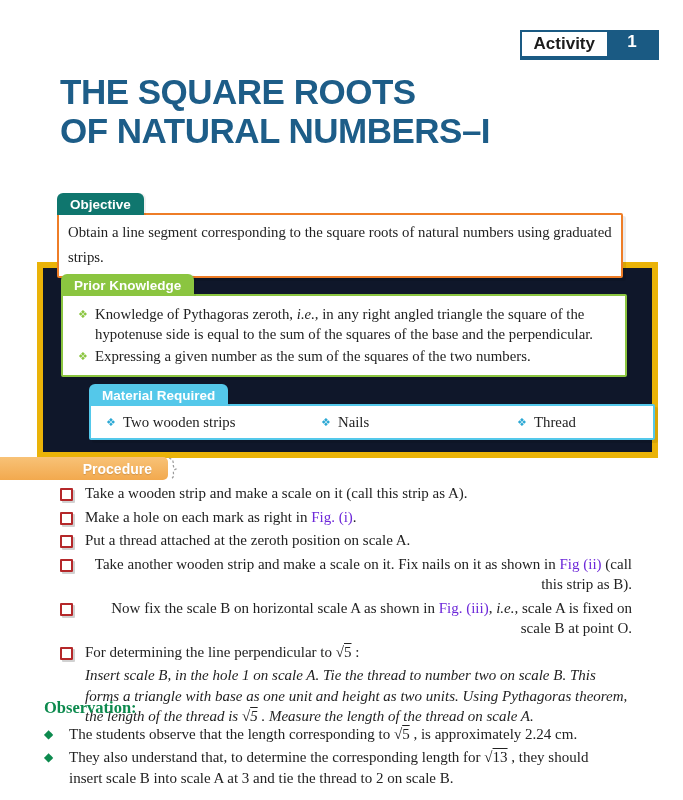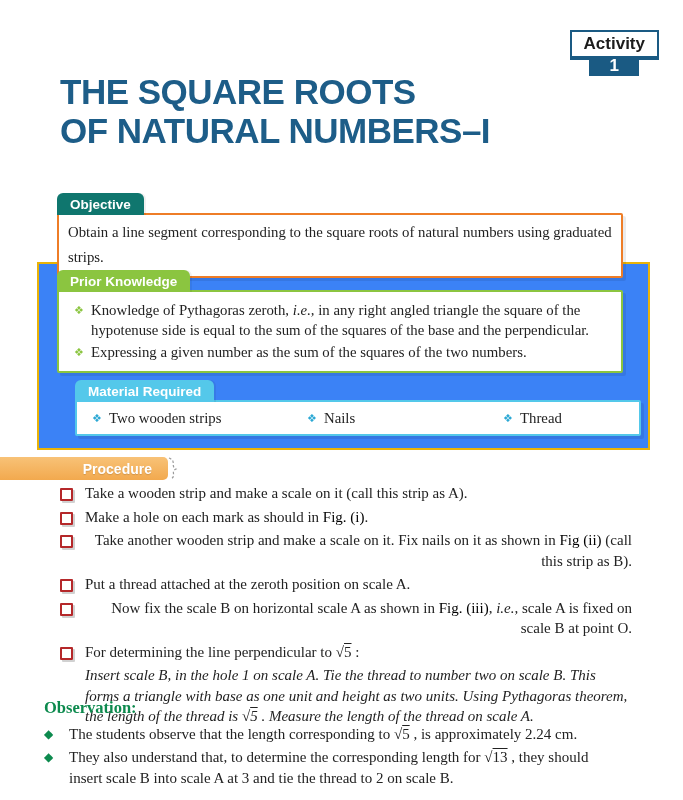--- a/index.html
+++ b/index.html
@@ -6,24 +6,23 @@
   body{
     width:683px;height:800px;background:#ffffff;overflow:hidden;
     font-family:"Liberation Serif", serif;color:#222;
     position:relative;
   }
   .page{position:relative;width:683px;height:800px;}
 
   
   .activity-badge{
     position:absolute;top:30px;right:24px;
-    display:flex;align-items:center;
+    display:flex;align-items:flex-start;
     border:2px solid #1a5a83;background:#1a5a83;
     height:26px;
-    flex-direction:column;
   }
   .activity-badge .label{
     background:#ffffff;color:#1c1c1c;
     font-family:"Liberation Sans", sans-serif;font-weight:bold;font-size:17px;
     padding:2px 12px;display:flex;align-items:center;
   }
   .activity-badge .num{
     background:#1a5a83;color:#ffffff;width:50px;
     font-family:"Liberation Sans", sans-serif;font-weight:bold;font-size:17px;
     display:flex;align-items:center;justify-content:center;
@@ -54,39 +53,39 @@
   .objective-section{position:absolute;top:193px;left:57px;width:566px;}
   .objective-section .tab{background:#0f766e;}
   .objective-section .sect-box{
     border:2px solid #ee7d27;padding:5px 9px 6px 9px;
     font-size:14.8px;line-height:25px;
   }
 
   
   .outer-box{
     position:absolute;top:262px;left:37px;width:609px;height:184px;
-    border:2px solid #eab308;background:#3b82f6;
+    border:6px solid #eab308;background:#0f172a;
     padding:0;
   }
 
   
   .pk-section{position:absolute;top:6px;left:18px;width:566px;}
   .pk-section .tab{background:#8bc540;}
   .pk-section .sect-box{
     border:2.5px solid #8bc540;padding:6px 8px 7px 8px;
     font-size:14.8px;line-height:20px;
   }
   .pk-item{display:flex;margin:2px 0;}
   .bullet-diamond{
     flex:0 0 24px;text-align:center;font-size:11px;line-height:20px;
   }
   .pk-section .bullet-diamond{color:#8bc540;}
 
   
-  .mr-section{position:absolute;top:116px;left:24px;width:566px;padding-left:12px;}
+  .mr-section{position:absolute;top:116px;left:34px;width:566px;padding-left:12px;}
   .mr-section .tab{background:#54c8ea;}
   .mr-section .sect-box{
     border:2.5px solid #54c8ea;padding:6px 8px;
     display:flex;font-size:14.8px;line-height:20px;
   }
   .mr-item{display:flex;}
   .mr-item.c1{width:215px;}
   .mr-item.c2{width:196px;}
   .mr-section .bullet-diamond{color:#2ba8d4;}
 
@@ -109,21 +108,21 @@
   }
   .proc-item{display:flex;margin-bottom:3px;text-align:right;}
   .checkbox-bullet{
     flex:0 0 25px;position:relative;
   }
   .checkbox-bullet i{
     display:block;width:9px;height:9px;margin-top:5px;
     border:2px solid #b5282a;border-radius:1px;
     box-shadow:2px 2px 0 rgba(0,0,0,0.18);
   }
-  .fig-link{color:#000000;}
+  .fig-link{color:#6d28d9;}
   .it{font-style:italic;}
   .sqrt{white-space:nowrap;}
   .sqrt .radicand{text-decoration:overline;}
   .proc-sub{margin:1px 0 10px 25px;font-style:italic;}
 
   
   .observation-section{
     position:absolute;top:698px;left:44px;width:572px;
     font-size:15px;line-height:20.5px;
   }
@@ -205,35 +204,35 @@
       <span class="checkbox-bullet">
           <i></i>
         </span>
       <span>Take a wooden strip and make a scale on it (call this strip as A).</span>
     </div>
 
     <div class="proc-item">
       <span class="checkbox-bullet">
           <i></i>
         </span>
-      <span><span>Make a hole on each mark as should in </span><span class="fig-link">Fig. (i)</span><span>.</span></span>
+      <span><span>Make a hole on each mark as right in </span><span class="fig-link">Fig. (i)</span><span>.</span></span>
+    </div>
+
+    <div class="proc-item">
+      <span class="checkbox-bullet">
+          <i></i>
+        </span>
+      <span>Put a thread attached at the zeroth position on scale A.</span>
     </div>
 
     <div class="proc-item">
       <span class="checkbox-bullet">
           <i></i>
         </span>
       <span><span>Take another wooden strip and make a scale on it. Fix nails on it as shown in </span><span class="fig-link">Fig (ii)</span><span> (call this strip as B).</span></span>
-    </div>
-
-    <div class="proc-item">
-      <span class="checkbox-bullet">
-          <i></i>
-        </span>
-      <span>Put a thread attached at the zeroth position on scale A.</span>
     </div>
 
     <div class="proc-item">
       <span class="checkbox-bullet">
           <i></i>
         </span>
       <span><span>Now fix the scale B on horizontal scale A as shown in </span><span class="fig-link">Fig. (iii)</span><span>, </span><span class="it">i.e.,</span><span> scale A is fixed on scale B at point O.</span></span>
     </div>
 
     <div class="proc-item">

